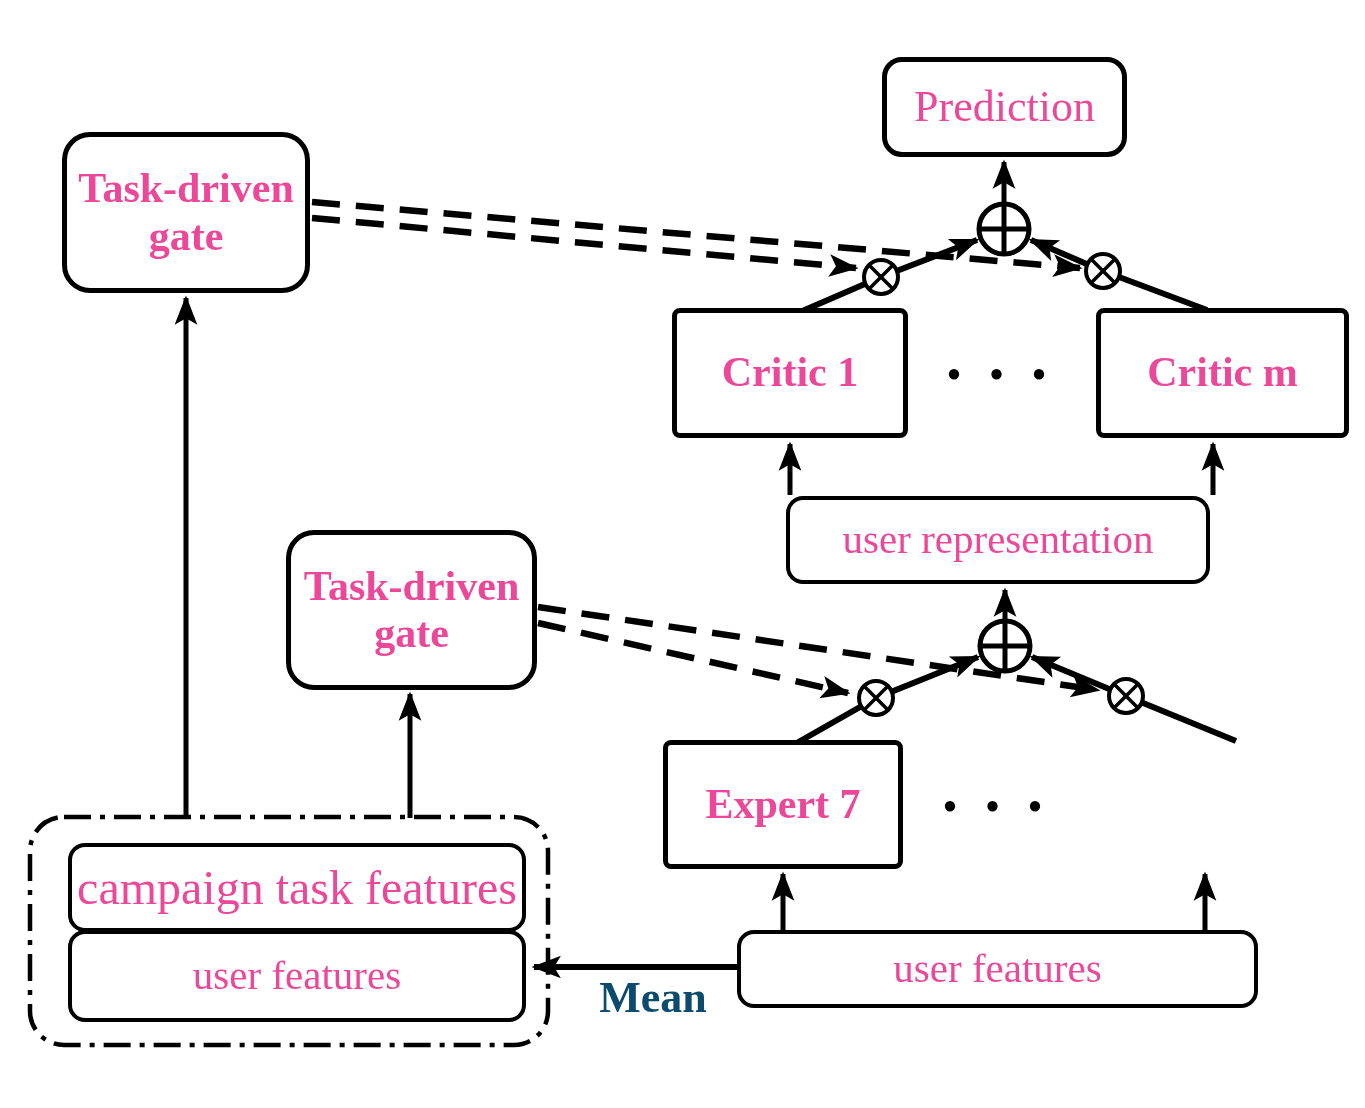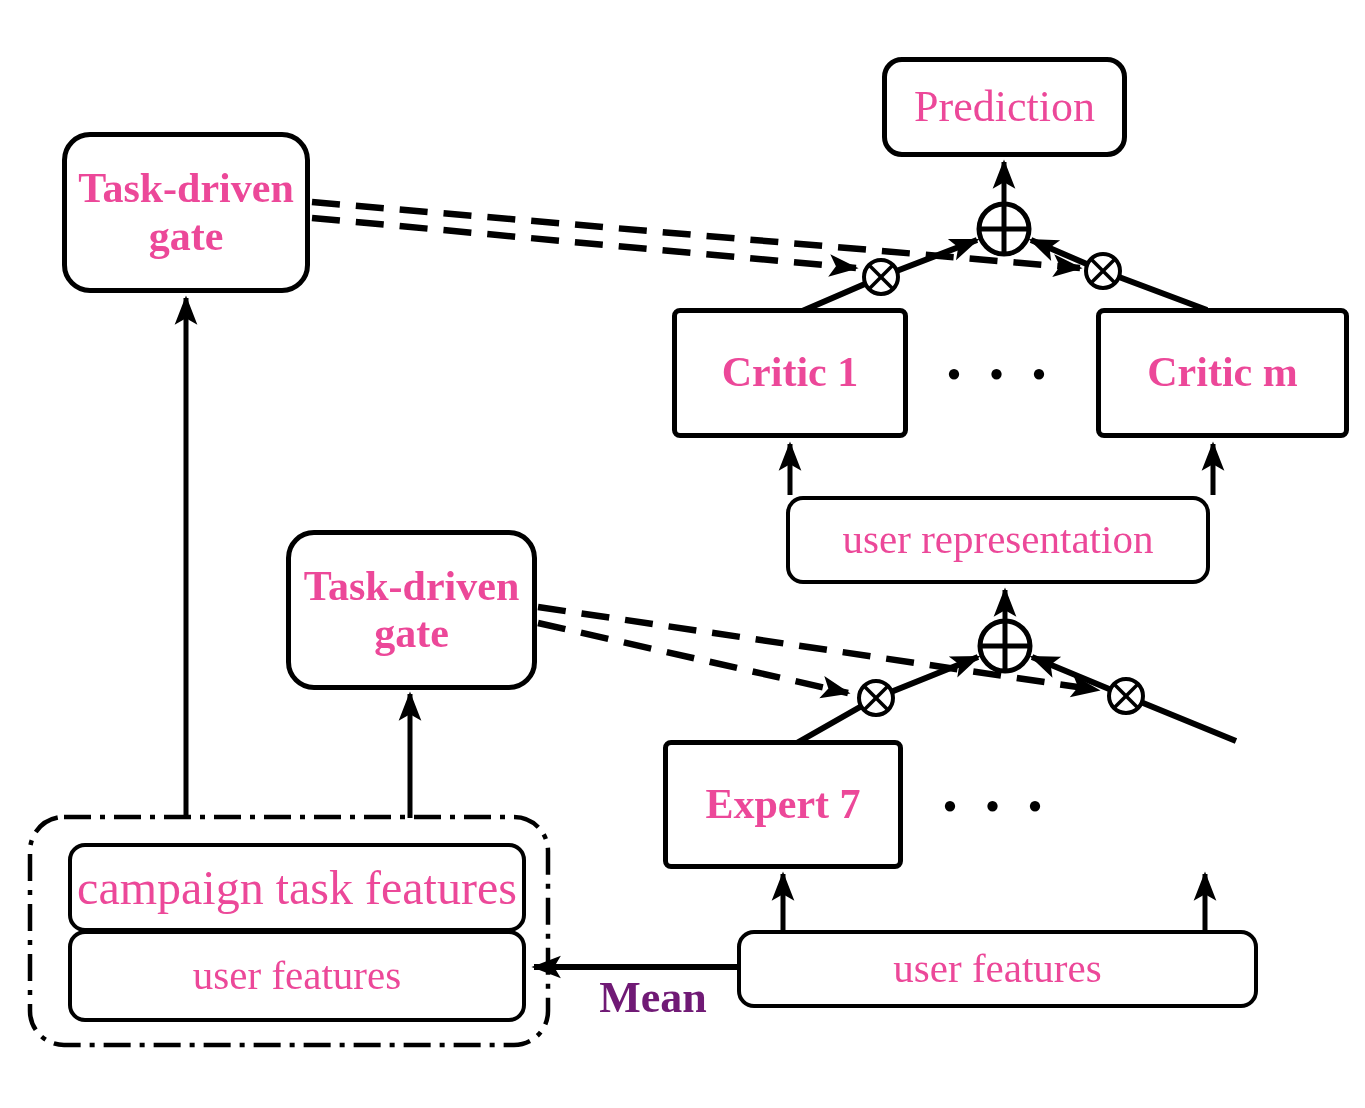--- a/index.html
+++ b/index.html
@@ -28,21 +28,21 @@
   .bold{font-weight:bold;border-radius:8px;}
   .ellipsis{
     position:absolute;z-index:2;
     transform:translate(-50%,-50%);
     font-weight:bold;font-size:24px;letter-spacing:11px;
     white-space:nowrap;color:#000;
   }
   .floating-label{
     position:absolute;z-index:2;
     font-weight:bold;font-size:44px;line-height:1.18;
-    text-align:center;color:#701a75;
+    text-align:center;color:#0c4a6e;
   }
 </style>
 </head>
 <body>
 
 <div id="figure">
 
   <svg id="wires" width="1365" height="1108" viewBox="0 0 1365 1108">
     <defs>
       <marker id="ah" viewBox="0 0 12 10" refX="11" refY="5" markerWidth="31" markerHeight="26" orient="auto" markerUnits="userSpaceOnUse">

